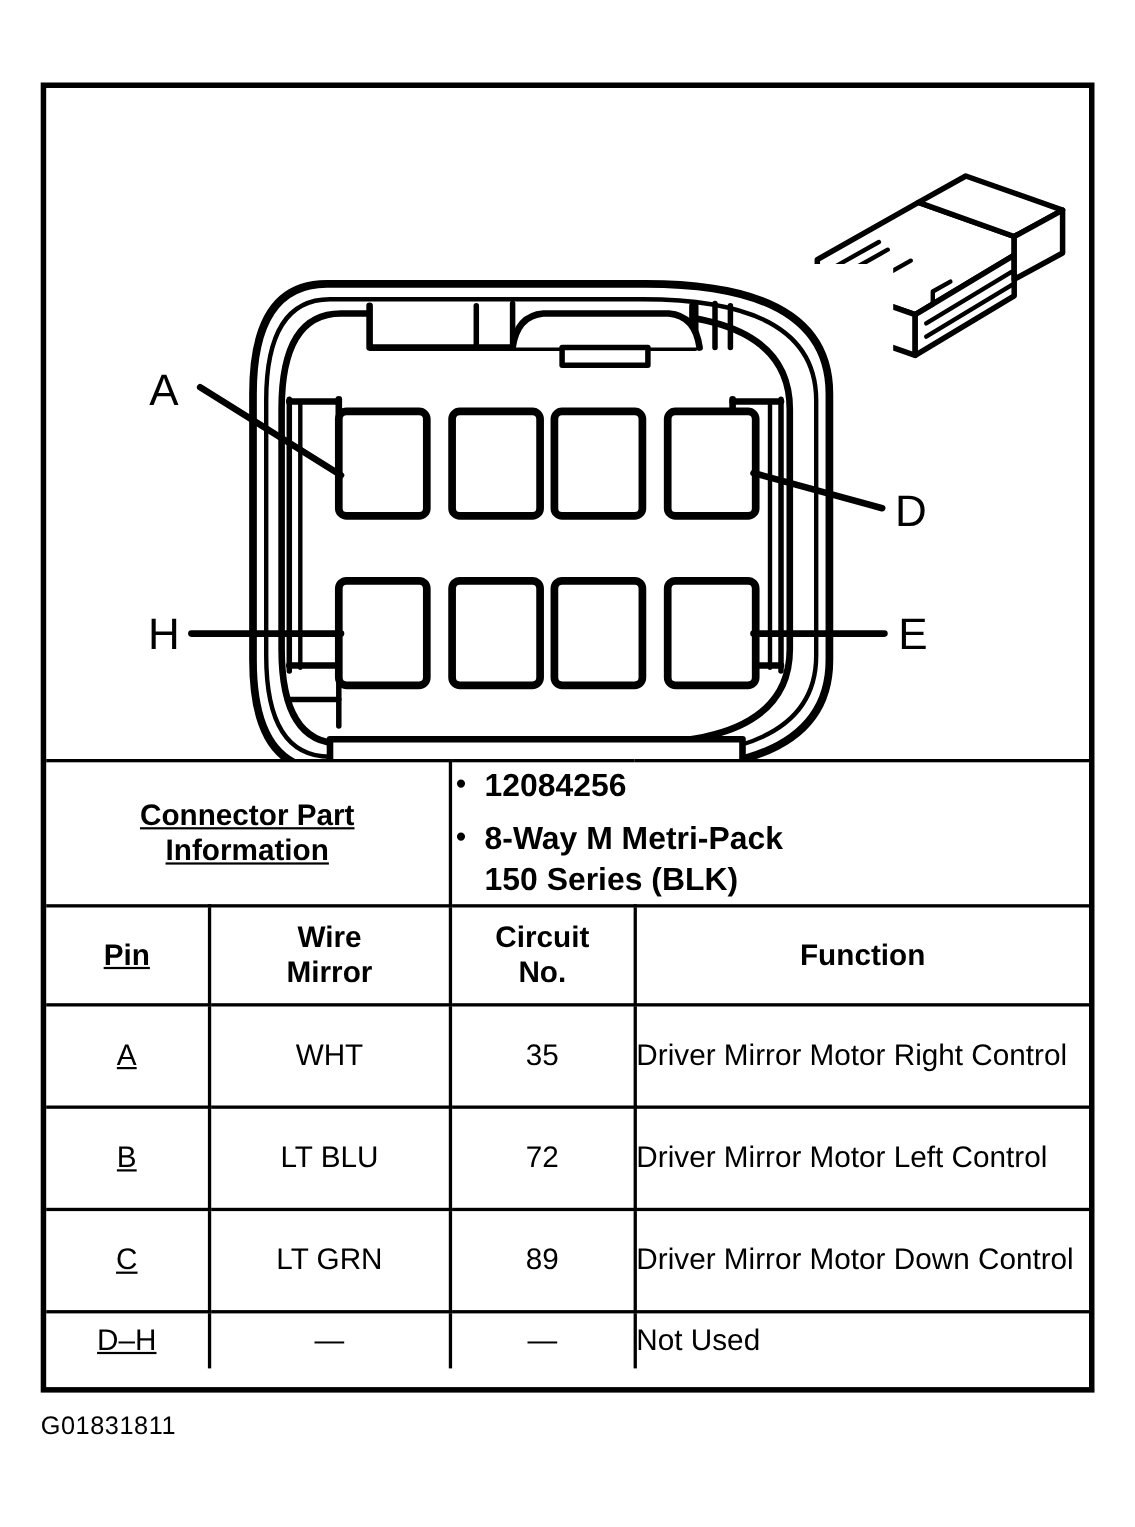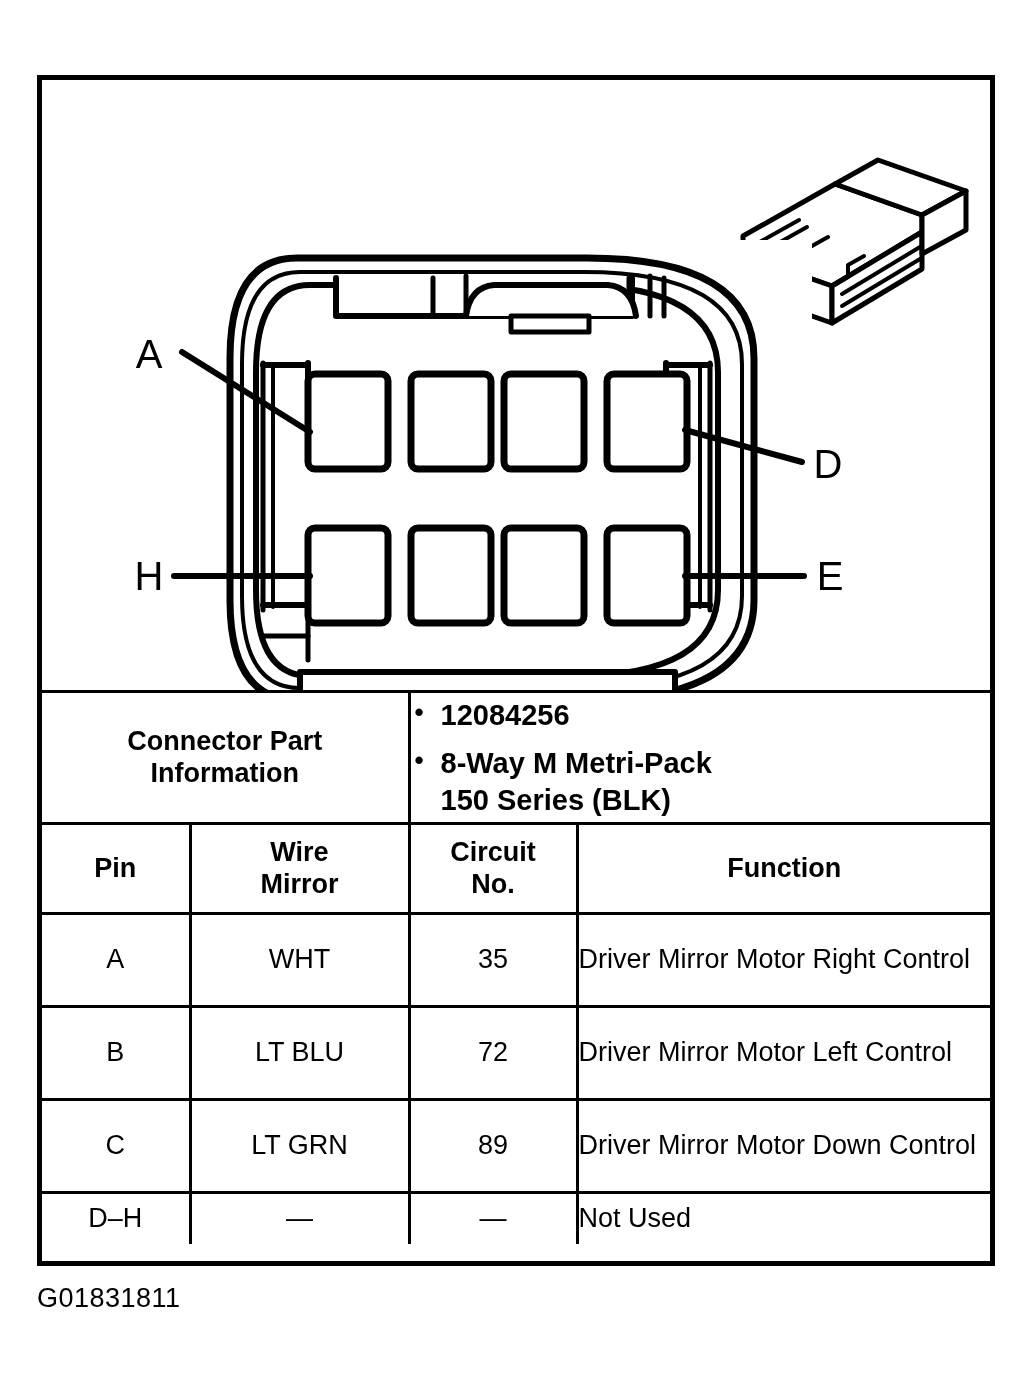--- a/index.html
+++ b/index.html
@@ -53,21 +53,21 @@
     table-layout: fixed;
   }
   #connector-table td {
     border: 3px solid #000;
     padding: 0;
     vertical-align: middle;
     font-size: 27px;
     line-height: 1.18;
   }
   
-  #connector-table tr td:first-child { border-left: none; }
+  #connector-table tr td:first-child { border-left: none; text-decoration: underline; }
   #connector-table tr td:last-child { border-right: none; }
   #connector-table tr:last-child td { border-bottom: none; }
 
   .col-pin      { width: 148px; }
   .col-wire     { width: 219px; }
   .col-circuit  { width: 168px; }
   .col-function { width: 413px; }
 
   .cell-center {
     text-align: center;
@@ -131,21 +131,21 @@
   .row-body td { height: 90px; }
   .row-short td { height: 50px; }
 
   .dash { font-size: 28px; letter-spacing: 0; }
 
   
   #figure-id {
     position: absolute;
     left: 37px;
     top: 1283px;
-    font-size: 27px;
+    font-size: 23px;
     letter-spacing: 0.5px;
   }
 </style>
 </head>
 <body>
 
 <div id="figure-frame">
 
   <div id="diagram-area">
     <svg id="diagram-svg" width="948" height="610" viewBox="0 0 948 610">

